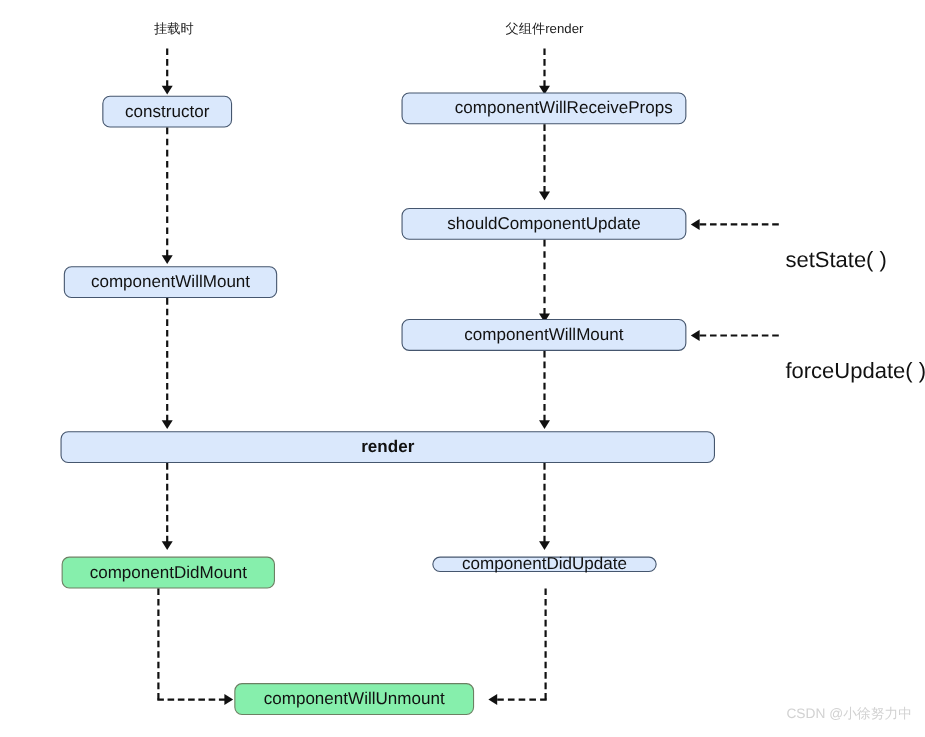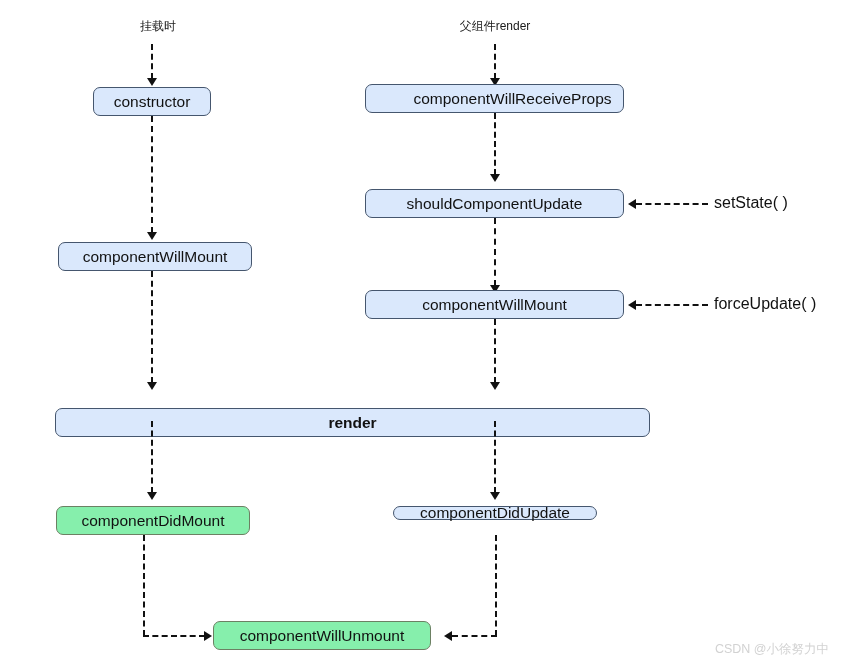--- a/index.html
+++ b/index.html
@@ -79,23 +79,24 @@
     position: absolute;
     width: 0; height: 0;
     border-top: 5px solid transparent;
     border-bottom: 5px solid transparent;
     border-right: 8px solid #111111;
   }
 
   
   .api-label {
     position: absolute;
-    font-size: 16px;
+    font-size: 20px;
     color: #111111;
     white-space: nowrap;
+    margin-top: 32px;
   }
 
   
   #watermark {
     position: absolute;
     right: 12px;
     bottom: 12px;
     font-size: 12.5px;
     color: #d2d2d2;
     white-space: nowrap;
@@ -144,21 +145,21 @@
   <div class="arrow-down" style="left:490px; top:382px;"></div>
 
   <div class="hline" style="left:636px; top:203px; width:72px;"></div>
   <div class="arrow-left" style="left:628px; top:199px;"></div>
   <div class="api-label" style="left:714px; top:194px;">setState( )</div>
 
   <div class="hline" style="left:636px; top:304px; width:72px;"></div>
   <div class="arrow-left" style="left:628px; top:300px;"></div>
   <div class="api-label" style="left:714px; top:295px;">forceUpdate( )</div>
 
-  <div class="node blue bold" style="left:55px; top:392px; width:595px; height:29px;margin-top:16px;">render</div>
+  <div class="node blue bold" style="left:55px; top:392px; width:595px; height:29px;">render</div>
 
   <div class="vline" style="left:151px; top:421px; height:72px;"></div>
   <div class="arrow-down" style="left:147px; top:492px;"></div>
 
   <div class="vline" style="left:494px; top:421px; height:72px;"></div>
   <div class="arrow-down" style="left:490px; top:492px;"></div>
 
   <div class="node green" style="left:56px; top:506px; width:194px; height:29px;">componentDidMount</div>
 
   <div class="node blue" style="left:393px; top:506px; width:204px; height:14px;">componentDidUpdate</div>

